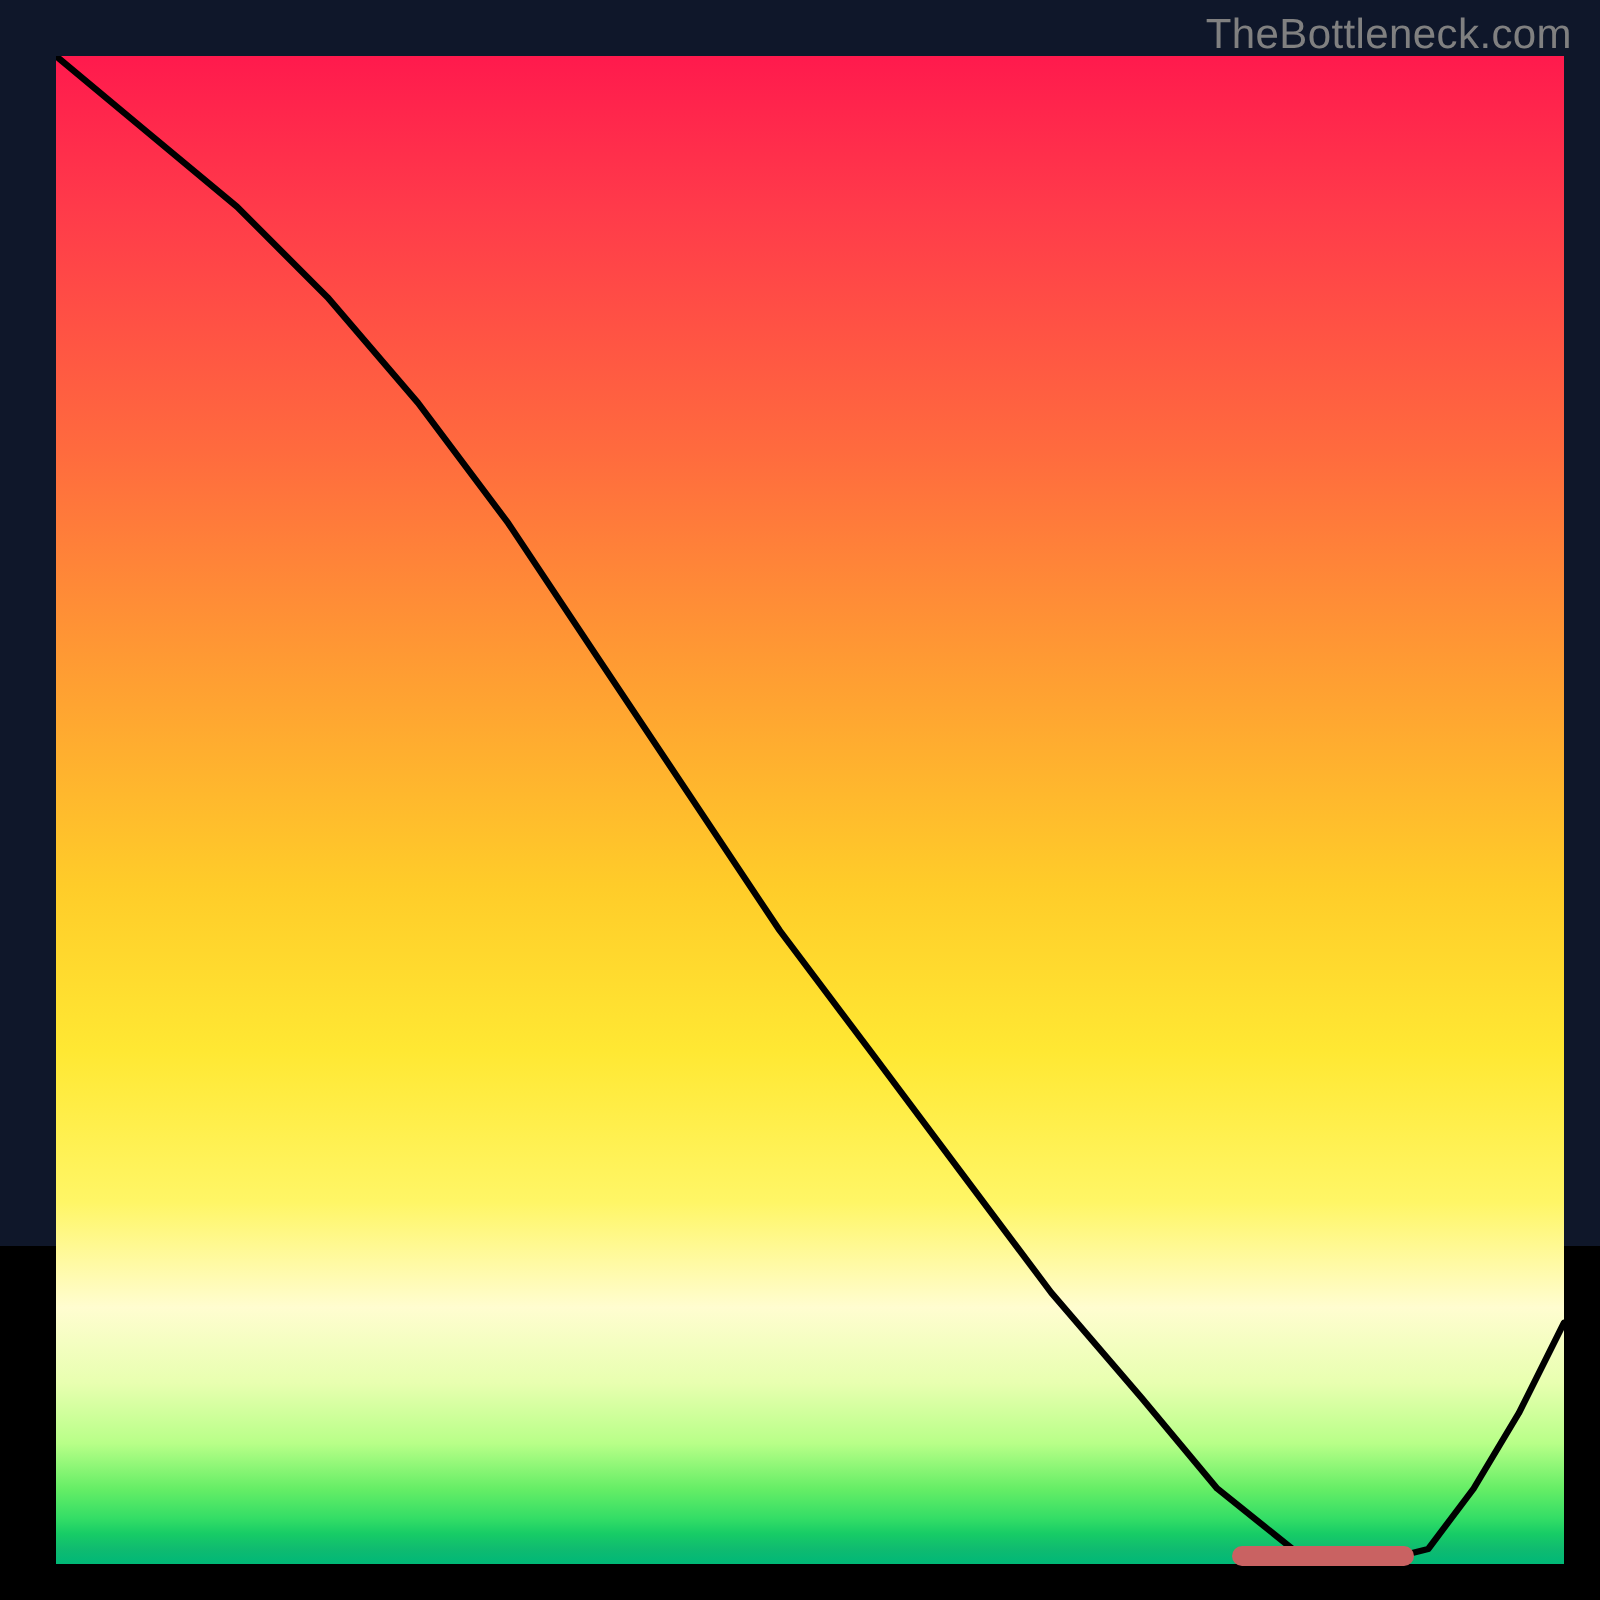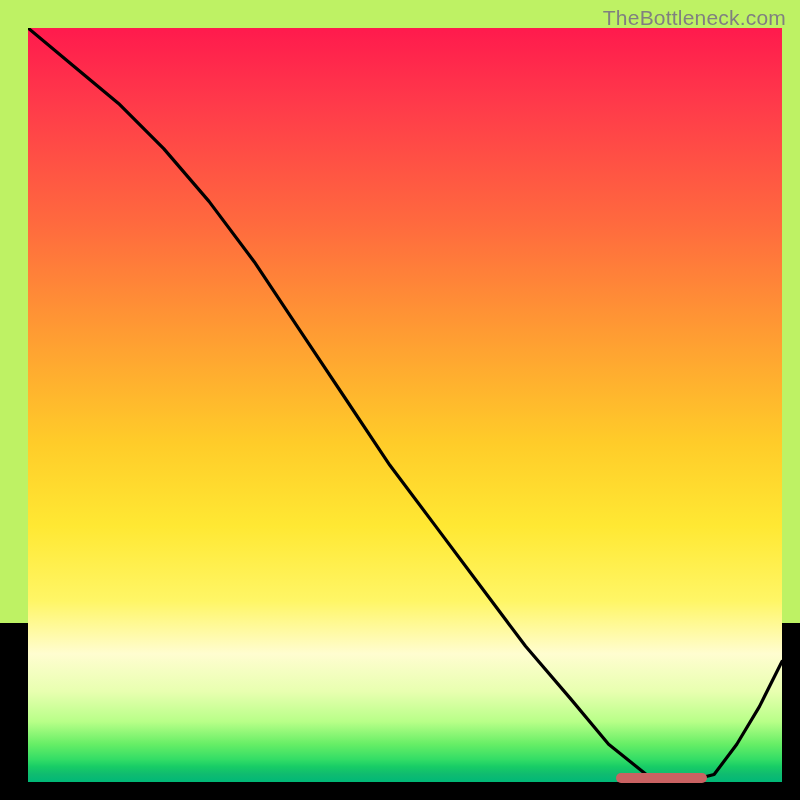--- a/index.html
+++ b/index.html
@@ -8,21 +8,21 @@
     width: 800px;
     height: 800px;
     background: #000;
     font-family: Arial, Helvetica, sans-serif;
     overflow: hidden;
   }
   .outer {
     position: relative;
     width: 800px;
     height: 623px;
-    background: #bef264;
+    background: #0f172a;
     text-align: right;
   }
   .plot {
     position: absolute;
     left: 28px;
     top: 28px;
     width: 754px;
     height: 754px;
     background: linear-gradient(
       to bottom,

